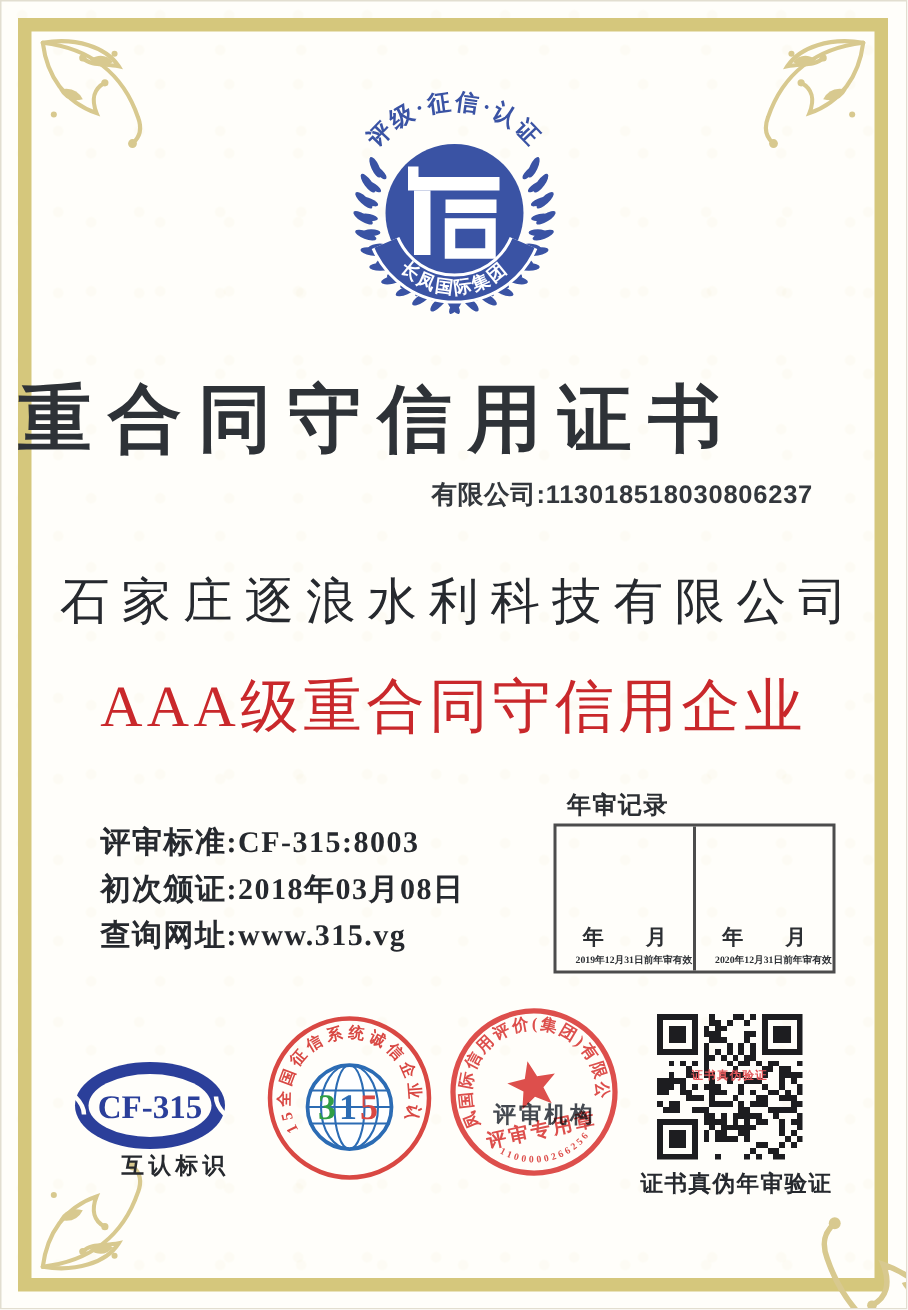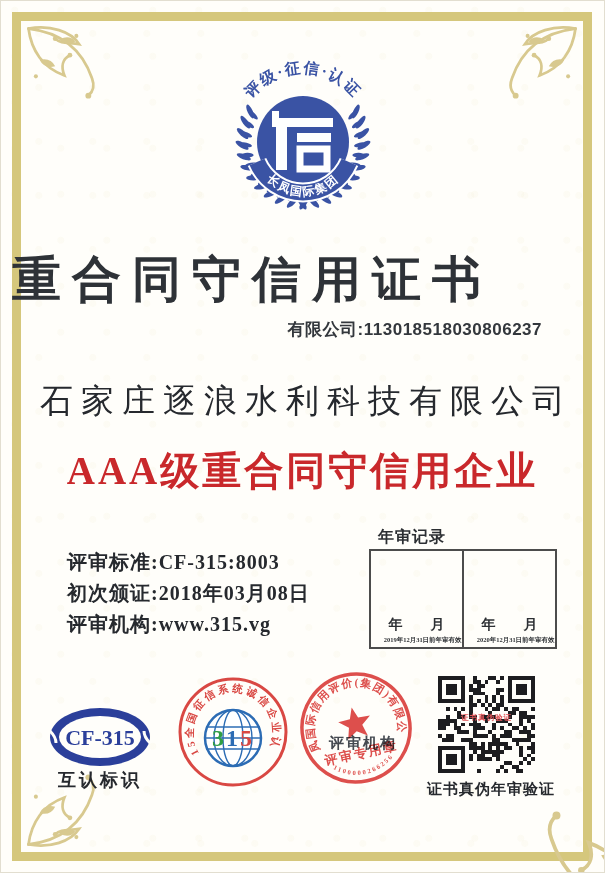--- a/index.html
+++ b/index.html
@@ -28,36 +28,36 @@
   
   .title{position:absolute;left:0;right:0;top:246px;margin:0;text-align:left;
     font-family:"Liberation Sans", sans-serif;font-weight:900;font-size:49px;
     letter-spacing:11px;color:var(--ink);white-space:nowrap;text-indent:11px;}
   .credit{position:absolute;right:62px;top:317px;
     font-family:"Liberation Sans", sans-serif;font-weight:700;font-size:17px;color:#33373c;letter-spacing:.5px;}
   .company{position:absolute;left:0;right:0;top:378px;margin:0;text-align:center;
     font-family:"Liberation Sans", sans-serif;font-weight:400;font-size:33px;
     letter-spacing:8px;color:#26292e;white-space:nowrap;text-indent:8px;}
   .rating{position:absolute;left:0;right:0;top:443px;margin:0;text-align:center;
-    font-weight:700;font-size:39px;letter-spacing:3px;color:var(--red);white-space:nowrap;}
+    font-weight:400;font-size:39px;letter-spacing:3px;color:var(--red);white-space:nowrap;}
   
   .details{position:absolute;left:66px;top:546px;list-style:none;margin:0;padding:0;}
   .details li{font-weight:700;font-size:20px;line-height:31px;color:#26292e;letter-spacing:1px;white-space:nowrap;}
   
   .ar-label{position:absolute;left:377px;top:526px;font-weight:700;font-size:16px;color:#2c2f33;letter-spacing:1px;}
   .ar-box{position:absolute;left:368px;top:548px;width:188px;height:100px;border:2px solid #4c4c4c;display:flex;box-sizing:border-box;justify-content:flex-end;}
   .ar-cell{flex:1;position:relative;}
   .ar-cell + .ar-cell{border-left:2px solid #4c4c4c;}
   .ar-ym{position:absolute;left:0;right:0;bottom:13px;text-align:center;font-weight:700;font-size:14px;color:#2c2f33;white-space:nowrap;}
   .ar-note{position:absolute;left:0;right:0;bottom:2px;text-align:center;font-weight:700;font-size:9px;
     color:#2c2f33;white-space:nowrap;transform:scale(.72);transform-origin:center bottom;}
   
   .cf-oval{position:absolute;left:46px;top:705px;}
-  .cf-caption{position:absolute;left:46px;top:767px;width:106px;text-align:center;
-    font-weight:700;font-size:18px;letter-spacing:3px;color:#26292e;}
+  .cf-caption{position:absolute;left:46px;top:767px;width:106px;text-align:right;
+    font-weight:700;font-size:15px;letter-spacing:3px;color:#26292e;}
   .globe{position:absolute;left:176px;top:675px;}
   .seal{position:absolute;left:296px;top:668px;transform:rotate(-12deg);}
   .agency{position:absolute;left:312px;top:721px;width:100px;text-align:center;
     font-weight:700;font-size:15px;letter-spacing:2px;color:#454a52;mix-blend-mode:multiply;margin-top:12px;}
   .qr{position:absolute;left:437px;top:675px;width:97px;height:97px;}
   .qr-overlay{position:absolute;left:0;right:0;top:35px;text-align:center;
     font-size:9px;font-weight:700;color:#e2575a;letter-spacing:1px;transform:scale(.85);white-space:nowrap;}
   .qr-caption{position:absolute;left:418px;top:779px;width:136px;text-align:right;
     font-weight:700;font-size:15px;letter-spacing:1px;color:#26292e;white-space:nowrap;}
   svg text{font-family:"Liberation Serif", serif;}
@@ -172,21 +172,21 @@
   </svg>
 
   <h1 class="title">重合同守信用证书</h1>
   <div class="credit">有限公司:113018518030806237</div>
   <h2 class="company">石家庄逐浪水利科技有限公司</h2>
   <h3 class="rating">AAA级重合同守信用企业</h3>
 
   <ul class="details">
     <li>评审标准:CF-315:8003</li>
     <li>初次颁证:2018年03月08日</li>
-    <li>评审机构:www.315.vg</li>
+    <li>查询网址:www.315.vg</li>
   </ul>
 
   <div class="ar-label">年审记录</div>
   <div class="ar-box">
     <div class="ar-cell">
       <div class="ar-ym">年　　月</div>
       <div class="ar-note">2019年12月31日前年审有效</div>
     </div>
     <div class="ar-cell">
       <div class="ar-ym">年　　月</div>

